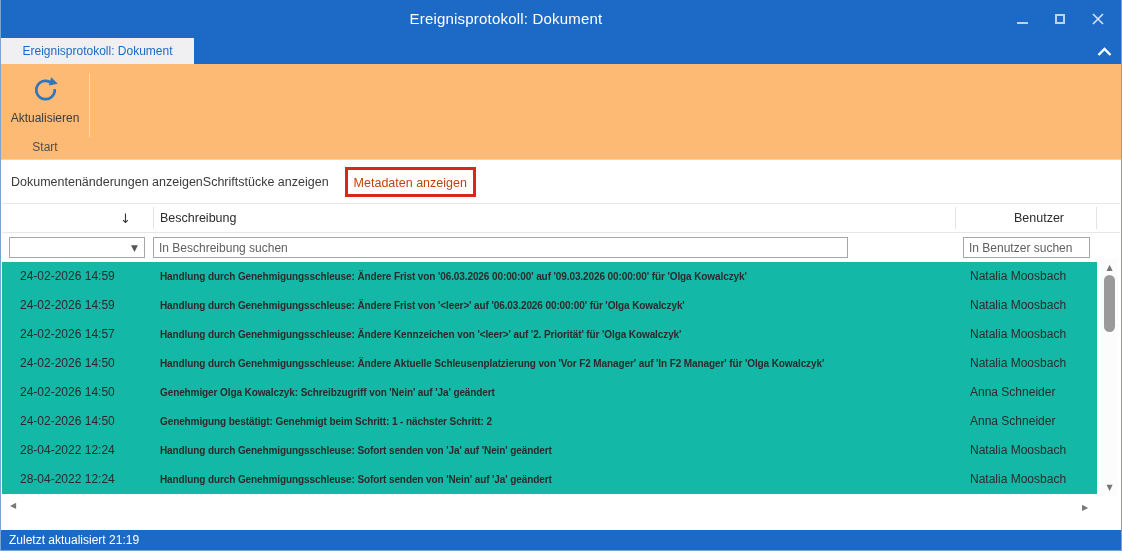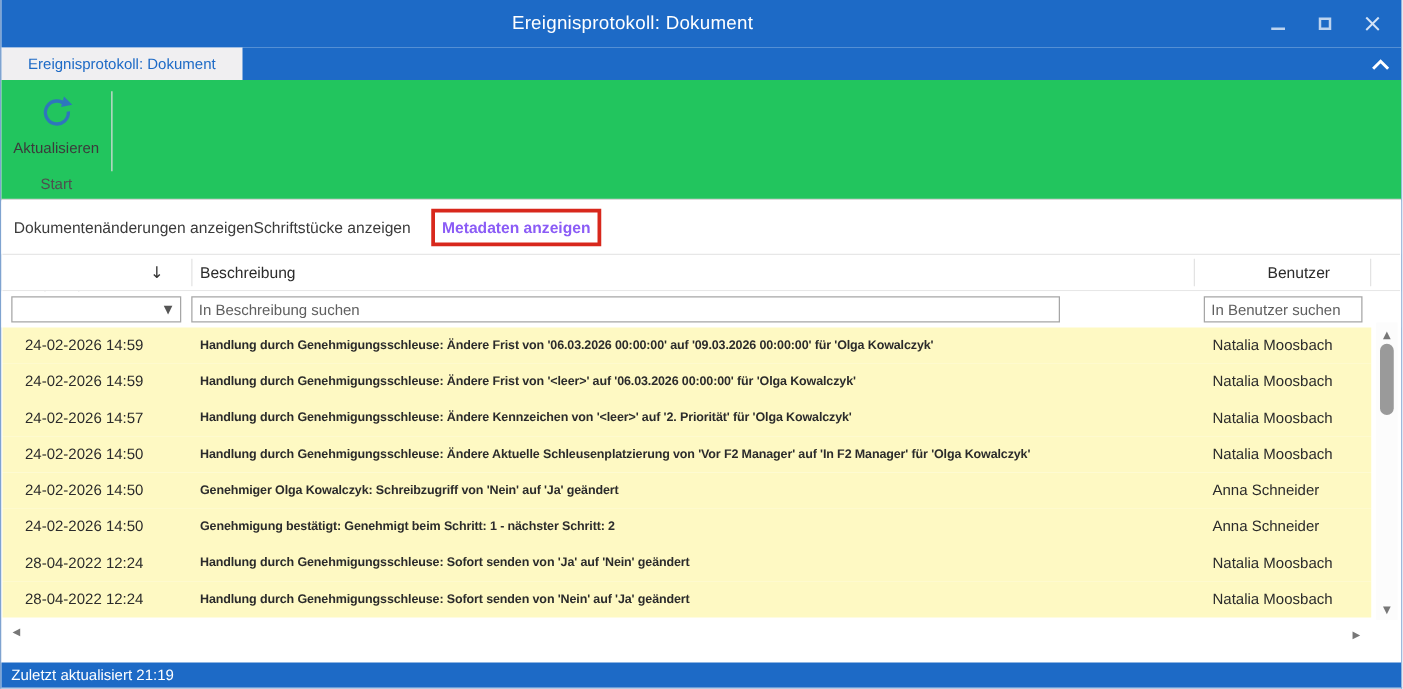--- a/index.html
+++ b/index.html
@@ -19,38 +19,38 @@
   .glyph-max { width:10px; height:10px; border:2px solid #bcd3ef; }
 
   
   .tabrow { position:absolute; top:38px; left:0; right:0; height:26px; background:#1d6ac6; }
   .tab { position:absolute; left:0; top:0; width:193px; height:26px; background:#f0eff1;
          color:#1d6ac6; font-size:12px; display:flex; align-items:center; justify-content:center; }
   .ribbon-collapse { position:absolute; right:6px; top:5px; width:22px; height:17px;
                      display:flex; align-items:center; justify-content:center; }
 
   
-  .ribbon { position:absolute; top:64px; left:0; right:0; height:96px; background:#22c55e;
+  .ribbon { position:absolute; top:64px; left:0; right:0; height:96px; background:#fdba74;
             border-bottom:1px solid #d9d8d9; }
   .refresh-btn { position:absolute; left:2px; top:6px; width:84px; height:74px;
                  display:flex; flex-direction:column; align-items:center; justify-content:flex-start; cursor:default; }
   .refresh-btn svg { margin-top:6px; }
   .refresh-label { margin-top:8px; font-size:12px; color:#3b3b3b; }
   .group-divider { position:absolute; left:88px; top:9px; width:1px; height:64px; background:#dcdbdc; }
   .group-label { position:absolute; left:0; bottom:5px; width:88px; text-align:center;
                  font-size:12px; color:#4f4f4f; }
 
   
   .views { position:absolute; top:161px; left:0; right:0; height:42px; background:#fff;
            display:flex; align-items:center; }
   .view-link { font-size:12.5px; color:#3b3b3b; cursor:default; white-space:nowrap; }
   .view-link.l1 { margin-left:10px; }
   .view-link.l2 { }
   .annotation-box { margin-left:16px; border:3px solid #d8281c; padding:3px 6px; }
-  .view-link.active { color:#8b5cf6; font-weight:bold; }
+  .view-link.active { color:#c2410c; font-weight:normal; }
 
   
   .grid-header { position:absolute; top:203px; left:1px; right:1px; height:30px;
                  border-top:1px solid #e7e7e7; border-bottom:1px solid #e7e7e7; background:#fff; }
   .hdr { position:absolute; top:0; height:100%; display:flex; align-items:center;
          font-size:12.5px; color:#2b2b2b; cursor:default; }
   .hdr-time { left:18px;margin-top:20px; }
   .hdr-desc { left:158px; }
   .hdr-user { left:968px;margin-left:44px; }
   .sort-icon { position:absolute; left:118px; top:0; height:100%; display:flex; align-items:center;
@@ -66,21 +66,21 @@
            font-family:"DejaVu Sans",sans-serif; }
   .filter-input { position:absolute; top:4px; height:21px; border:1px solid #a6a6a6;
                   font-family:"Liberation Sans",sans-serif; font-size:12px; color:#333;
                   padding:0 5px; outline:none; }
   .filter-input::placeholder { color:#5f5f5f; opacity:1; }
   .desc-filter { left:152px; width:695px; }
   .user-filter { left:962px; width:127px; }
 
   
   .rows { position:absolute; top:262px; left:1px; width:1095px; }
-  .grid-row { position:relative; height:29px; background:#fef9c3; }
+  .grid-row { position:relative; height:29px; background:#14b8a6; }
   .cell { position:absolute; top:0; height:29px; line-height:29px; color:#2b2b2b; white-space:nowrap; }
   .cell-time { left:18px; font-size:12px; }
   .cell-desc { left:158px; width:792px; overflow:hidden; font-size:10px; letter-spacing:-0.1px;font-weight:bold; }
   .cell-user { left:968px; font-size:12px; }
 
   
   .vscroll { position:absolute; right:3px; top:258px; width:17px; height:238px; background:#fcfcfc; }
   .scroll-arrow { position:absolute; left:0; width:17px; height:14px; display:flex;
                   align-items:center; justify-content:center; font-size:8px; color:#777;
                   font-family:"DejaVu Sans",sans-serif; }

